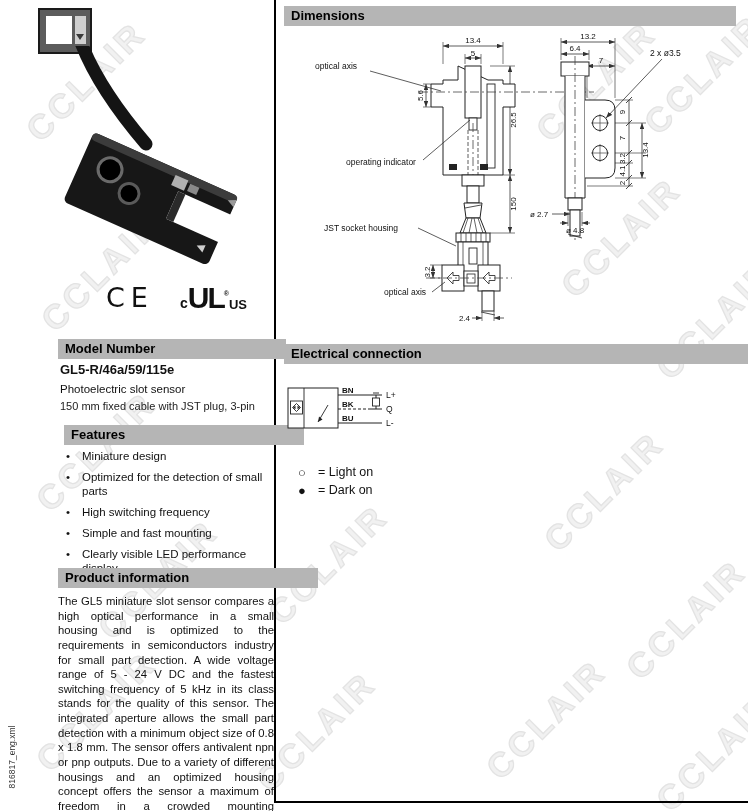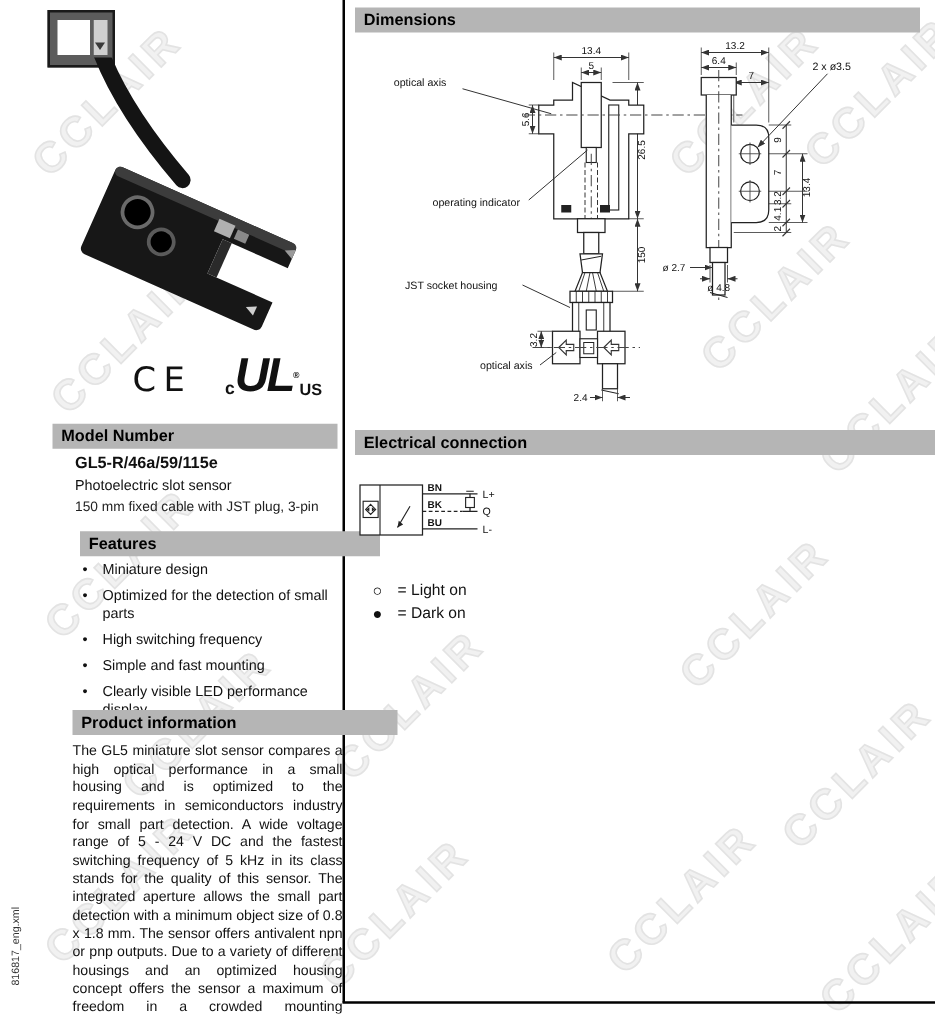--- a/index.html
+++ b/index.html
@@ -31,21 +31,21 @@
   .feat .it{display:flex;margin-bottom:7px;line-height:1.22;}
   .feat .b{width:10px;flex:0 0 16px;padding-left:6px;}
   .pinfo{position:absolute;left:58px;top:594px;width:216px;font-size:11.3px;
          line-height:1.295;text-align:justify;}
   
   .certs{position:absolute;left:106px;top:282px;display:flex;align-items:flex-end;text-align:center;}
   .ce{font-family:"DejaVu Sans",sans-serif;font-size:27px;letter-spacing:6px;
       font-weight:normal;margin-right:26px;}
   .ul{position:relative;display:flex;align-items:flex-end;font-weight:bold;}
   .ul .c{font-size:14px;line-height:1;margin-bottom:3px;}
-  .ul .mark{font-size:38px;line-height:1;letter-spacing:-2px;font-style:italic;}
+  .ul .mark{font-size:30px;line-height:1;letter-spacing:-2px;}
   .ul .reg{font-size:7px;position:relative;top:-16px;}
   .ul .us{font-size:13px;line-height:1;margin-bottom:2px;}
   
   .legend{position:absolute;left:298px;top:463px;font-size:12.5px;}
   .legend .row{display:flex;align-items:center;height:18px;}
   .legend .sym{width:20px;font-size:13px;}
   svg text{font-family:"Liberation Sans",sans-serif;}
   .dtxt{font-size:8px;fill:#111;}
   .ltxt{font-size:8.5px;fill:#111;}
 </style>
@@ -99,21 +99,21 @@
   <div class="certs layer">
     <span class="ce">CE</span>
     <span class="ul">
       <span class="c">c</span>
       <span class="mark">UL</span>
       <span class="reg">®</span>
       <span class="us">US</span>
     </span>
   </div>
 
-  <div class="hdr layer" style="left:42px;top:339px;width:228px">Model Number</div>
+  <div class="hdr layer" style="left:58px;top:339px;width:228px">Model Number</div>
   <div class="mnum layer">GL5-R/46a/59/115e</div>
   <div class="mdesc layer">Photoelectric slot sensor</div>
   <div class="mcable layer">150 mm fixed cable with JST plug, 3-pin</div>
 
   <div class="hdr layer" style="left:64px;top:425px;width:240px">Features</div>
   <div class="feat layer">
     <div class="it">
       <span class="b">•</span>
       <span>Miniature design</span>
       </div>

